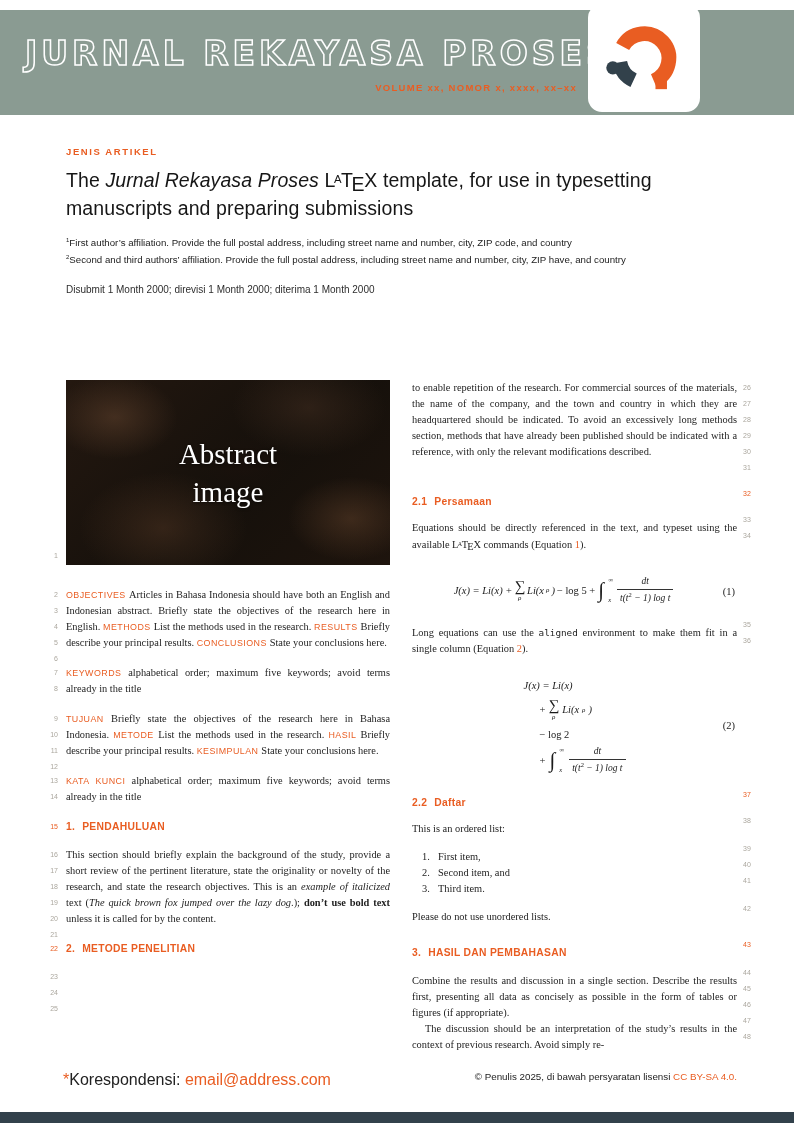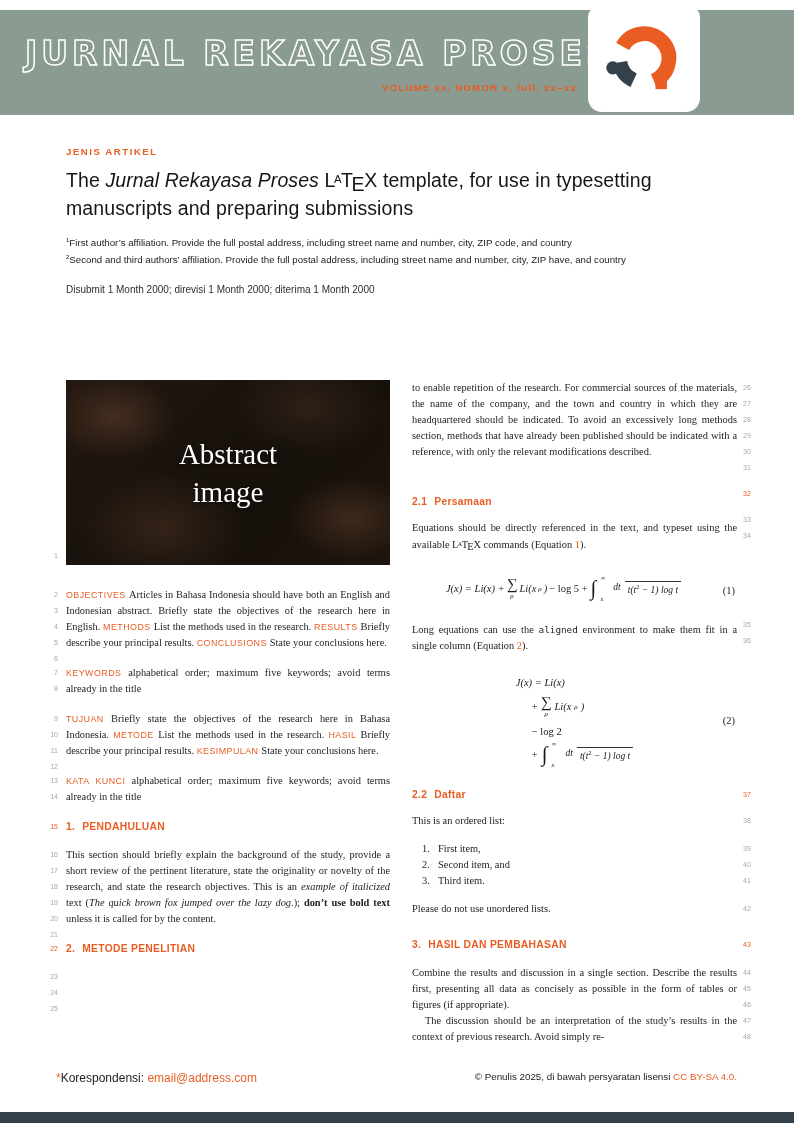--- a/index.html
+++ b/index.html
@@ -74,52 +74,52 @@
   .eq-tag{position:absolute;right:2px;top:50%;transform:translateY(-50%);font-style:normal}
   .bigop{display:inline-flex;flex-direction:column;align-items:center;line-height:1}
   .bigop-sym{font-size:15px}
   .bigop-sub{font-size:7px;margin-top:1px}
   sup.eq-sup{font-size:7px}
   sup.eq-sup2{font-size:6.5px}
   .intop{position:relative;display:inline-block;line-height:1;padding:0 9px 0 1px}
   .int-sym{font-size:21px}
   .int-sup{position:absolute;right:0;top:-3px;font-size:6.5px}
   .int-sub{position:absolute;right:2px;bottom:-3px;font-size:6.5px}
-  .frac{display:inline-flex;flex-direction:row;align-items:center;line-height:1;margin-left:2px}
+  .frac{display:inline-flex;flex-direction:column;align-items:center;line-height:1;margin-left:2px}
   .frac-num{font-size:9.5px;padding:0 4px 2px}
   .frac-den{font-size:9.5px;border-top:.8px solid #333;padding:2px 3px 0}
   .eq2{padding:6px 0 6px;margin-bottom:0}
   .eq2-lines{width:fit-content;margin:0 auto}
   .eq2-line{min-height:16px;display:flex;align-items:center;gap:3px}
   .eq2-line + .eq2-line{margin-top:5px;margin-left:16px}
 
   
   .olist{font-family:"Liberation Serif",serif;font-size:10.4px;line-height:16px;color:#1d1d1d;margin-bottom:12px}
   .olist-item{display:flex;padding-left:10px}
   .olist-num{width:16px;flex:none}
 
   
-  .footnote{position:absolute;left:56px;top:1071px;font-size:12px;color:#222}
+  .footnote{position:absolute;left:63px;top:1071px;font-size:16px;color:#222}
   .copyright{position:absolute;right:57px;top:1071px;font-size:9.8px;color:#222}
   .bottom-bar{position:absolute;left:0;bottom:0;width:794px;height:11px;background:var(--footer-bar,#32414B)}
 
   
   .line-no{position:absolute;width:18px;font-family:"Liberation Sans",sans-serif;font-size:7px;line-height:8px;color:var(--line-number,#ABA79E)}
   .line-no-left{text-align:right}
   .line-no-accent{color:var(--accent,#E95D22)}
 </style>
 </head>
 <body>
 
 <div class="page" id="page">
 
   <header class="banner">
     <div class="banner-inner">
       <div class="banner-title">JURNAL REKAYASA PROSES</div>
-      <div class="banner-volume">VOLUME xx, NOMOR x, full, xx–xx</div>
+      <div class="banner-volume">VOLUME xx, NOMOR x, xxxx, xx–xx</div>
     </div>
     <div class="logo-box">
       <svg class="logo" viewBox="0 0 100 100" aria-hidden="true">
         <path class="logo-orange" d="M 24 36 A 30 30 0 1 1 62 78" fill="none" stroke-width="18" stroke-linecap="butt"></path>
         <path class="logo-dark" d="M 20.5 55.2 A 30 30 0 0 0 37.3 77.2" fill="none" stroke-width="18" stroke-linecap="butt"></path>
         <circle class="logo-dot" cx="12" cy="62" r="8"></circle>
         <rect class="logo-square" x="64" y="74" width="14" height="14"></rect>
       </svg>
     </div>
   </header>

